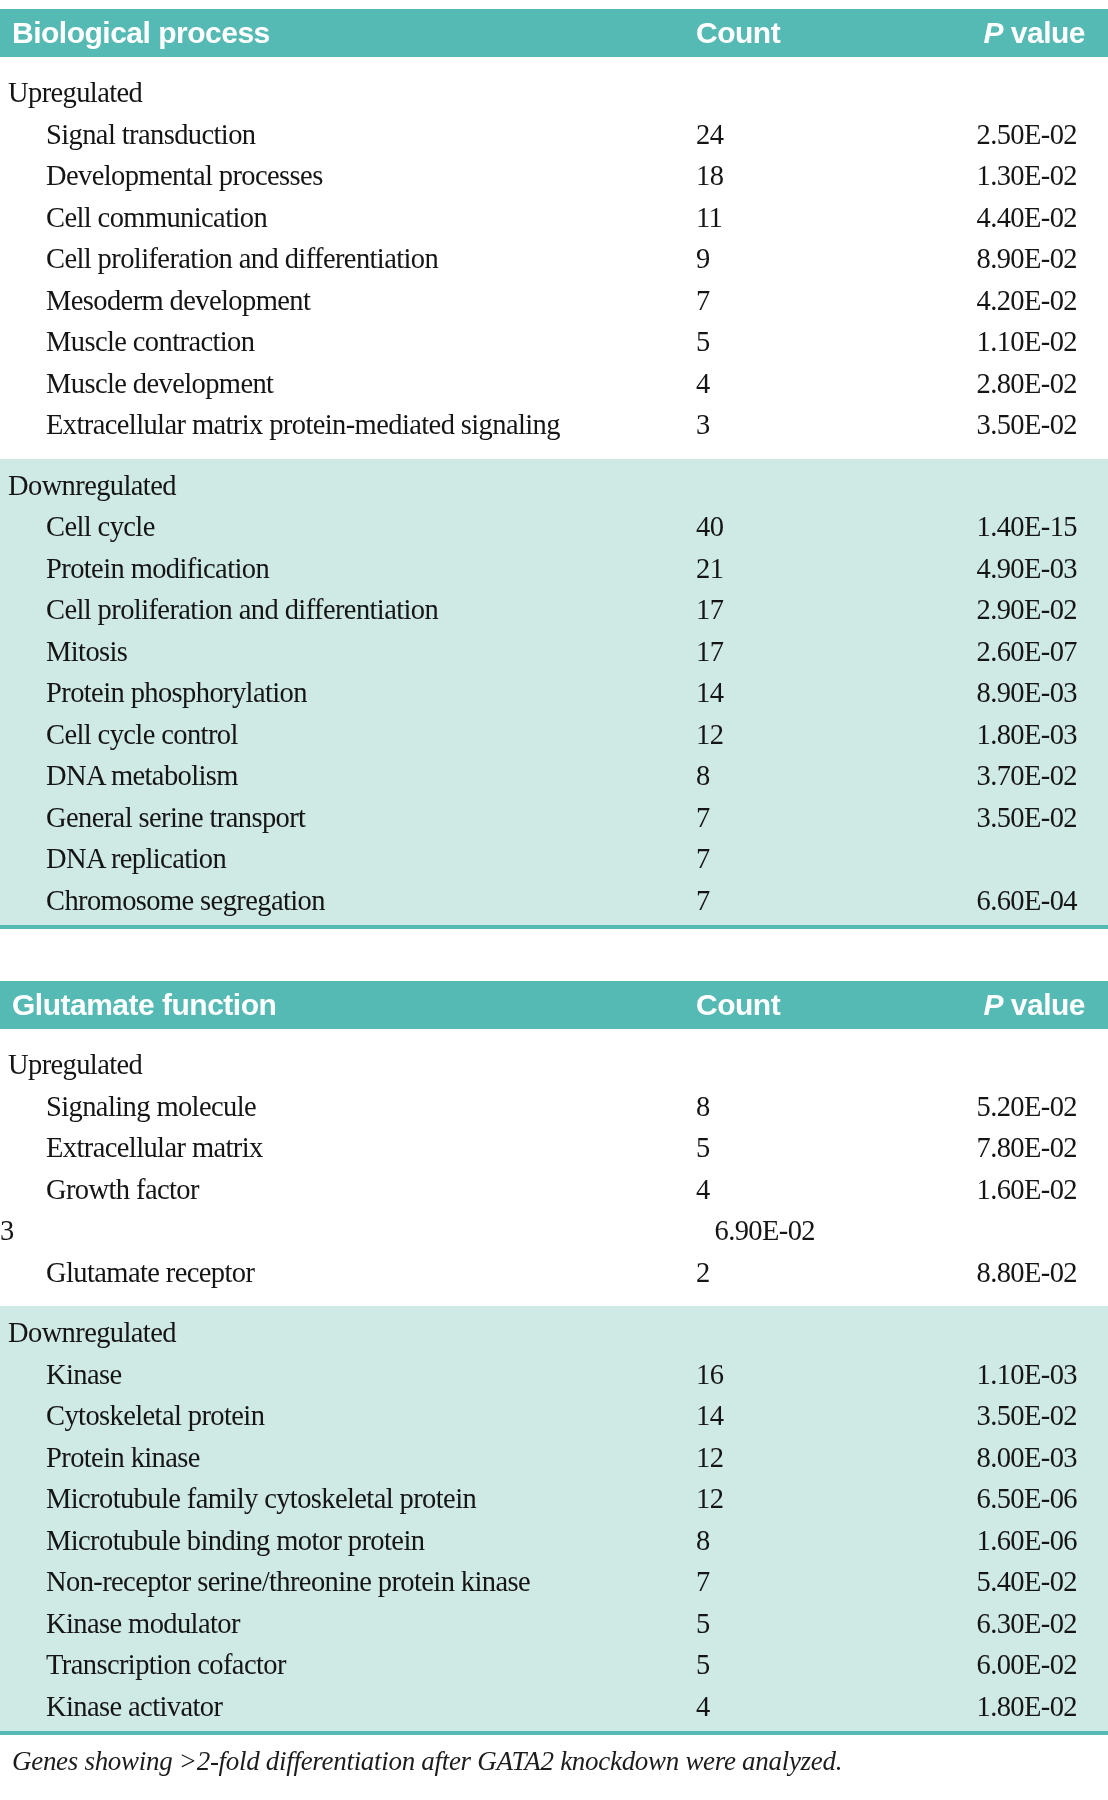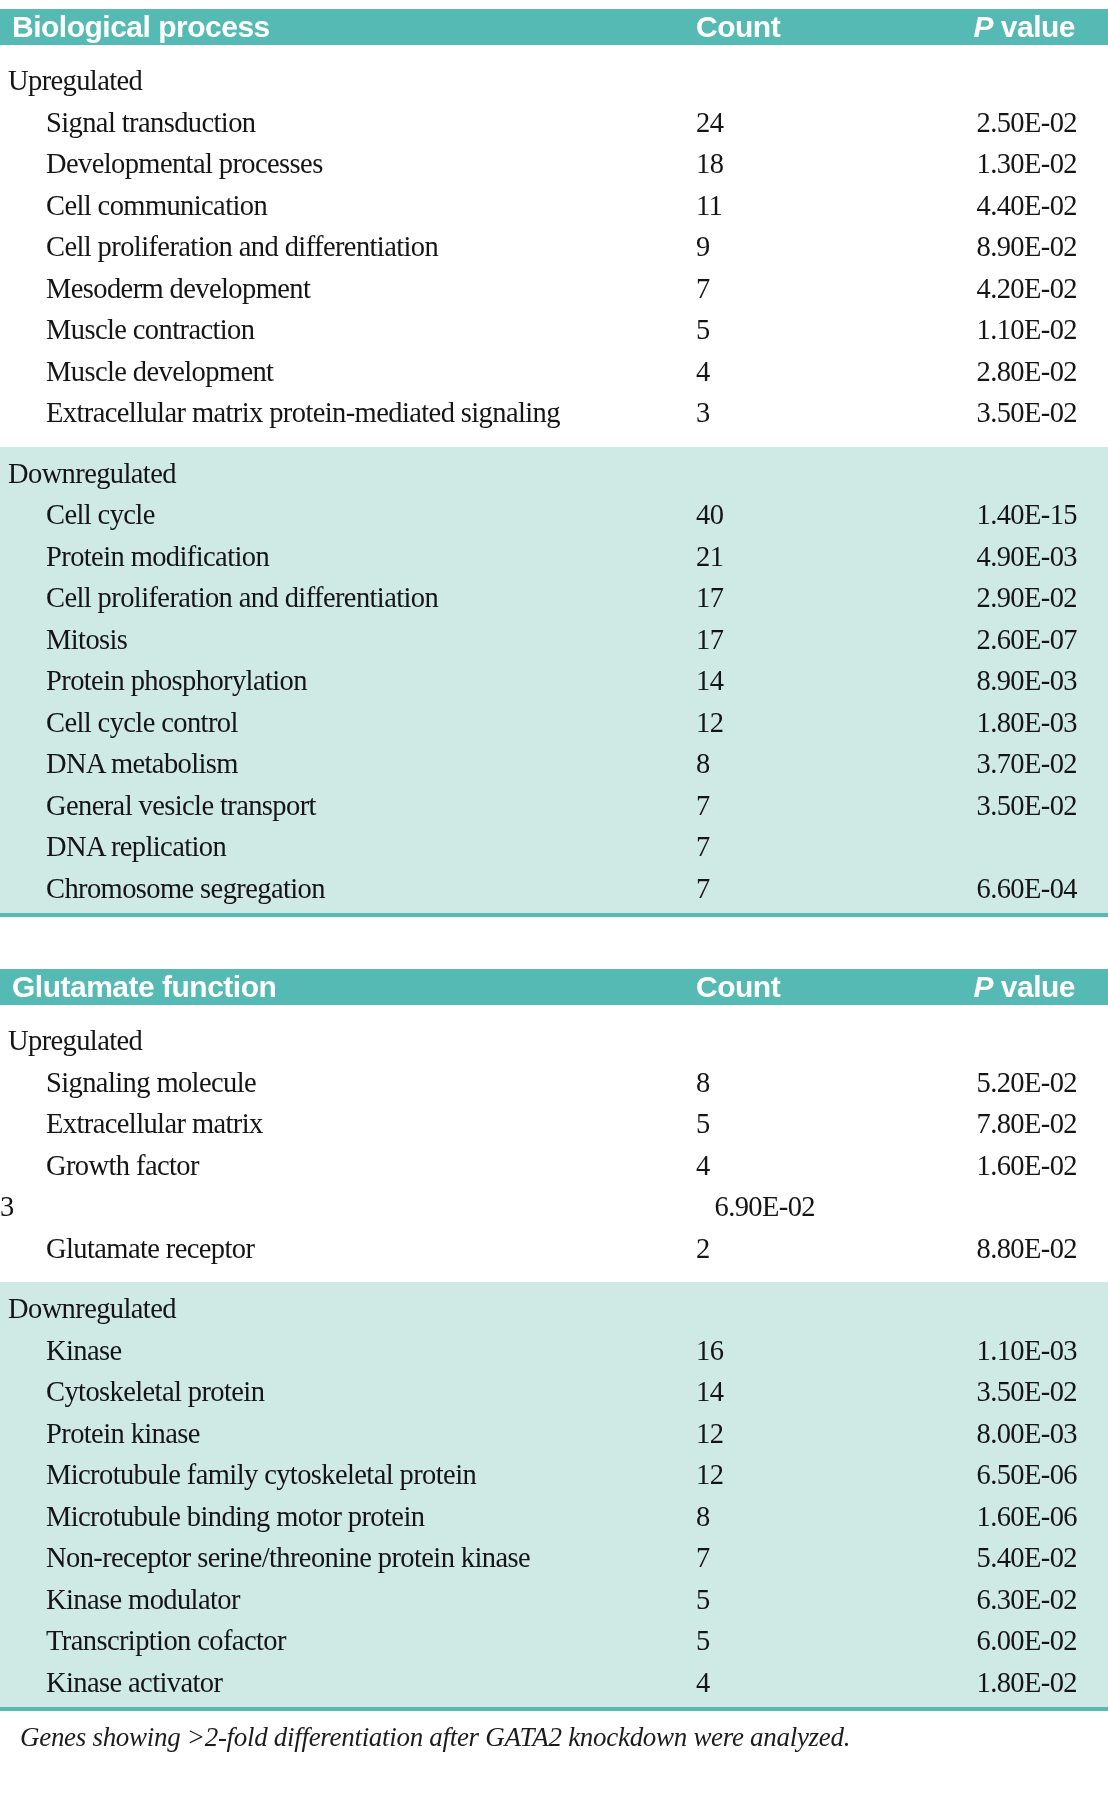--- a/index.html
+++ b/index.html
@@ -9,34 +9,34 @@
     height: 1800px;
     font-family: "Liberation Serif", serif;
     color: #151515;
     overflow: hidden;
   }
   .page { padding-top: 9px; }
 
   .table { border-bottom: 4px solid var(--accent, #55b9b4); }
 
   .thead {
-    height: 36px;
+    height: 48px;
     background: var(--accent, #55b9b4);
     color: #ffffff;
     display: grid;
     grid-template-columns: 1fr 150px 262px;
     align-items: center;
     font-family: "Liberation Sans", sans-serif;
     font-weight: 700;
     font-size: 30px;
     letter-spacing: -0.5px;
   }
   .thead .th-name   { padding-left: 12px; }
   .thead .th-count  { text-align: left; }
-  .thead .th-pvalue { text-align: right; padding-right: 33px; }
+  .thead .th-pvalue { text-align: right; padding-right: 23px; }
   .thead .th-pvalue i { font-style: italic; }
 
   .section { padding: 15px 0 13px 0; }
   .section.band {
     background: var(--band, #cfe9e5);
     padding: 6px 0 4px 0;
   }
 
   .row {
     display: grid;
@@ -47,21 +47,21 @@
   }
   .cell-name   { padding-left: 46px; white-space: nowrap; }
   .row.section-label .cell-name { padding-left: 8px; }
   .cell-count  { }
   .cell-pvalue { text-align: right; padding-right: 31px; }
 
   .table-gap { height: 52px; }
 
   .footnote {
     margin-top: 11px;
-    padding-left: 20px;
+    padding-left: 12px;
     font-style: italic;
     font-size: 27px;
     letter-spacing: -0.3px;
     color: #1c1c1c;
   }
 </style>
 </head>
 <body>
 
 <div class="page">
@@ -155,21 +155,21 @@
             <div class="cell-name">Cell cycle control</div>
             <div class="cell-count">12</div>
             <div class="cell-pvalue">1.80E-03</div>
           </div>
           <div class="row">
             <div class="cell-name">DNA metabolism</div>
             <div class="cell-count">8</div>
             <div class="cell-pvalue">3.70E-02</div>
           </div>
           <div class="row">
-            <div class="cell-name">General vesicle transport</div>
+            <div class="cell-name">General serine transport</div>
             <div class="cell-count">7</div>
             <div class="cell-pvalue">3.50E-02</div>
           </div>
           <div class="row">
             <div class="cell-name">DNA replication</div>
             <div class="cell-count">7</div>
           </div>
           <div class="row">
             <div class="cell-name">Chromosome segregation</div>
             <div class="cell-count">7</div>

